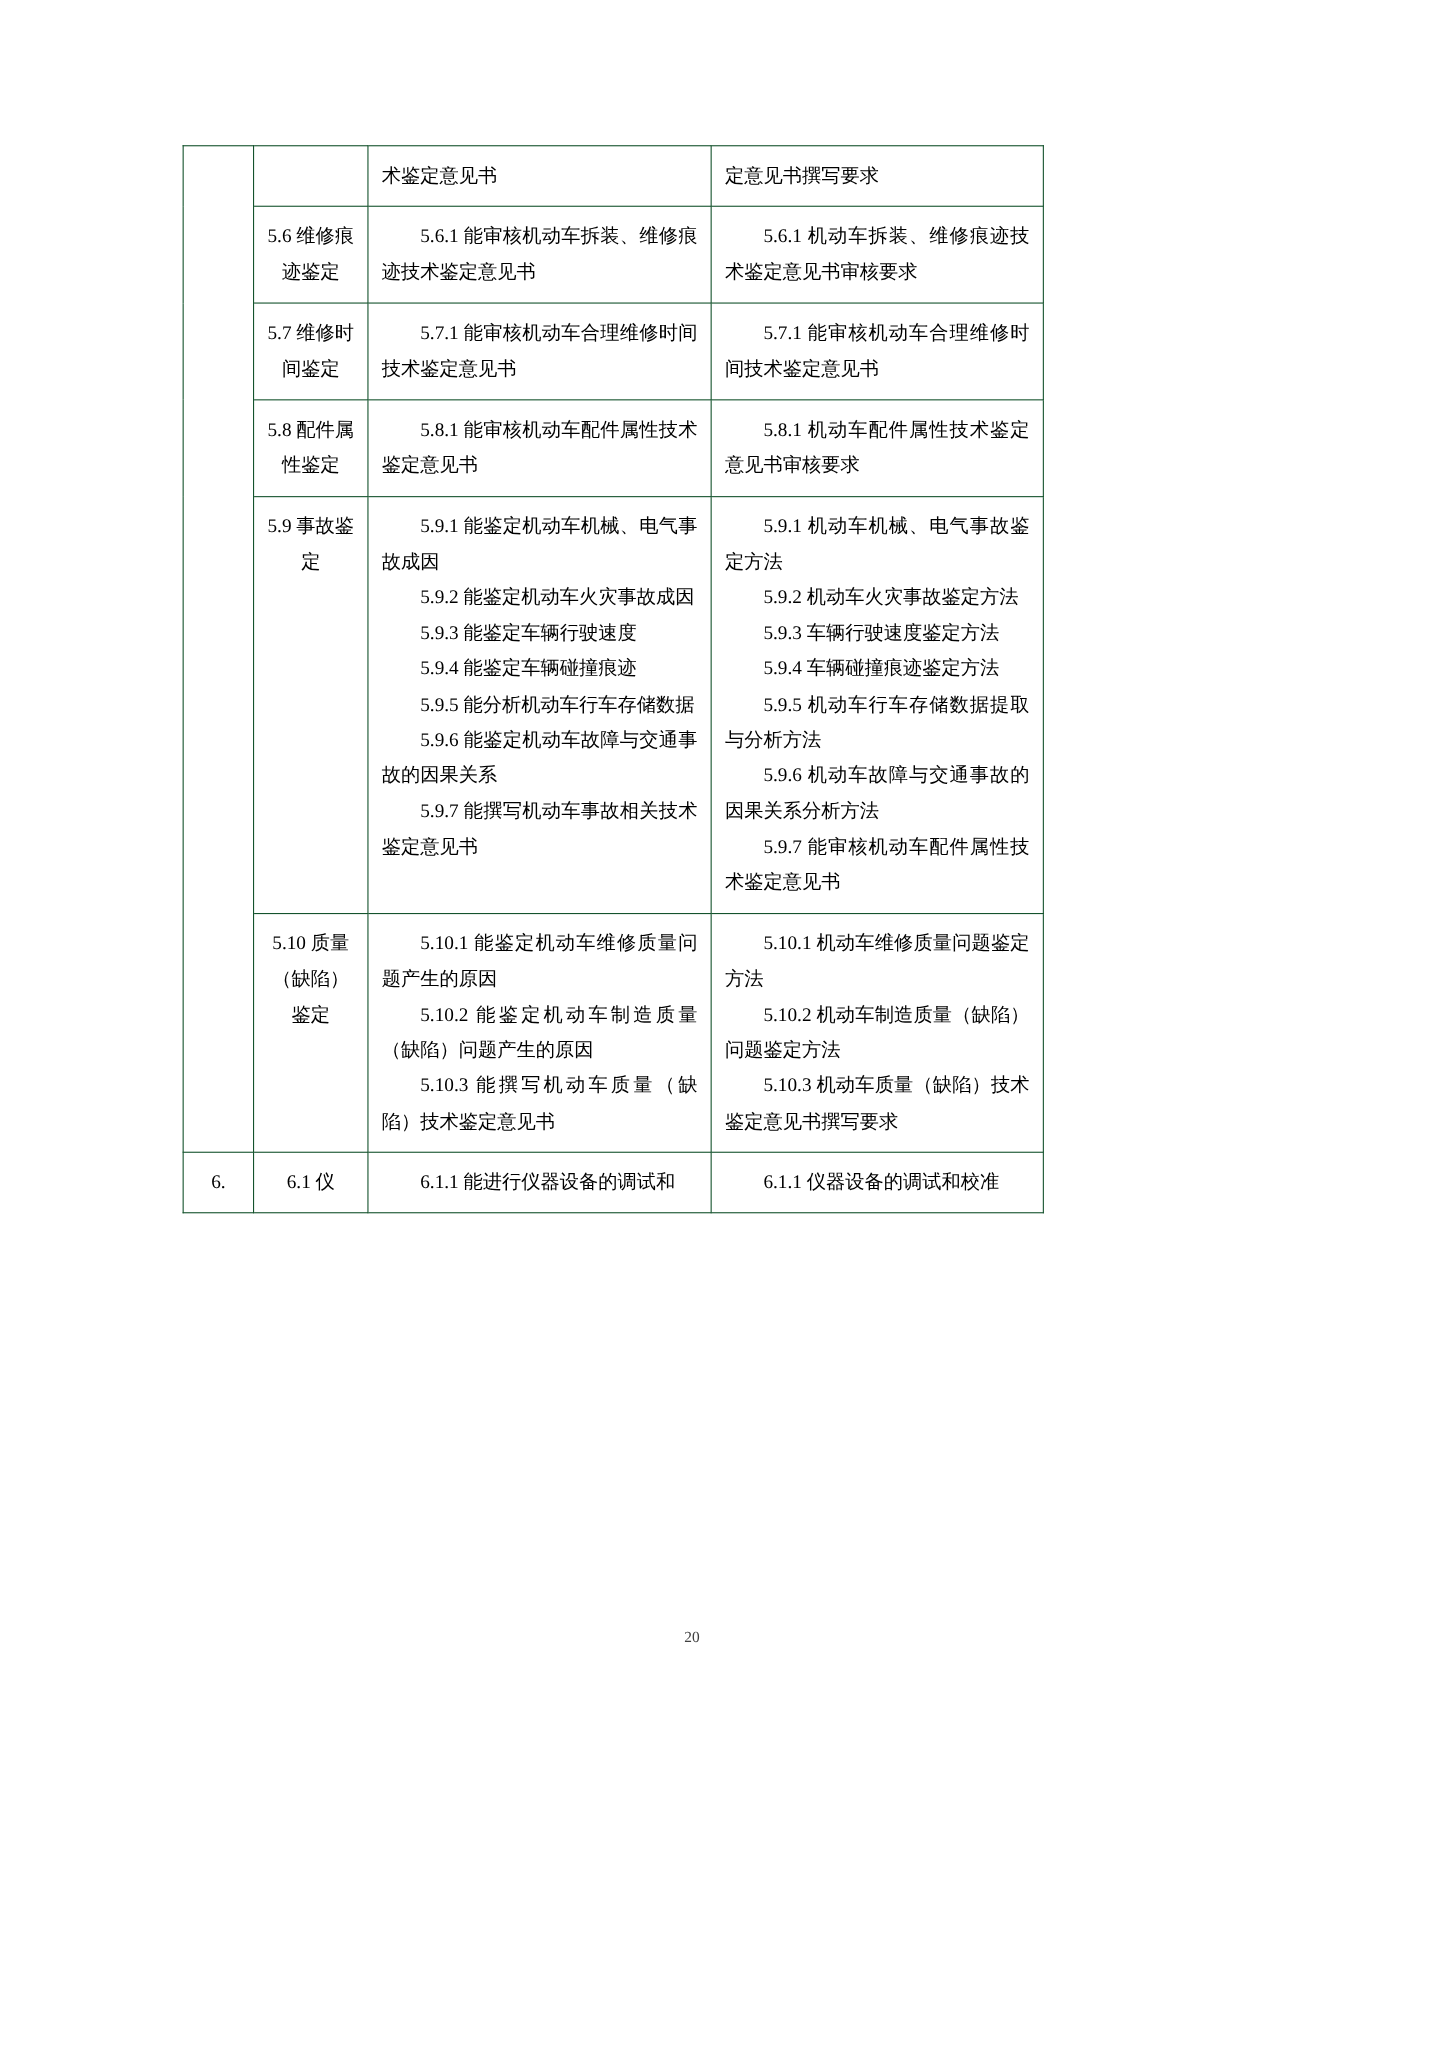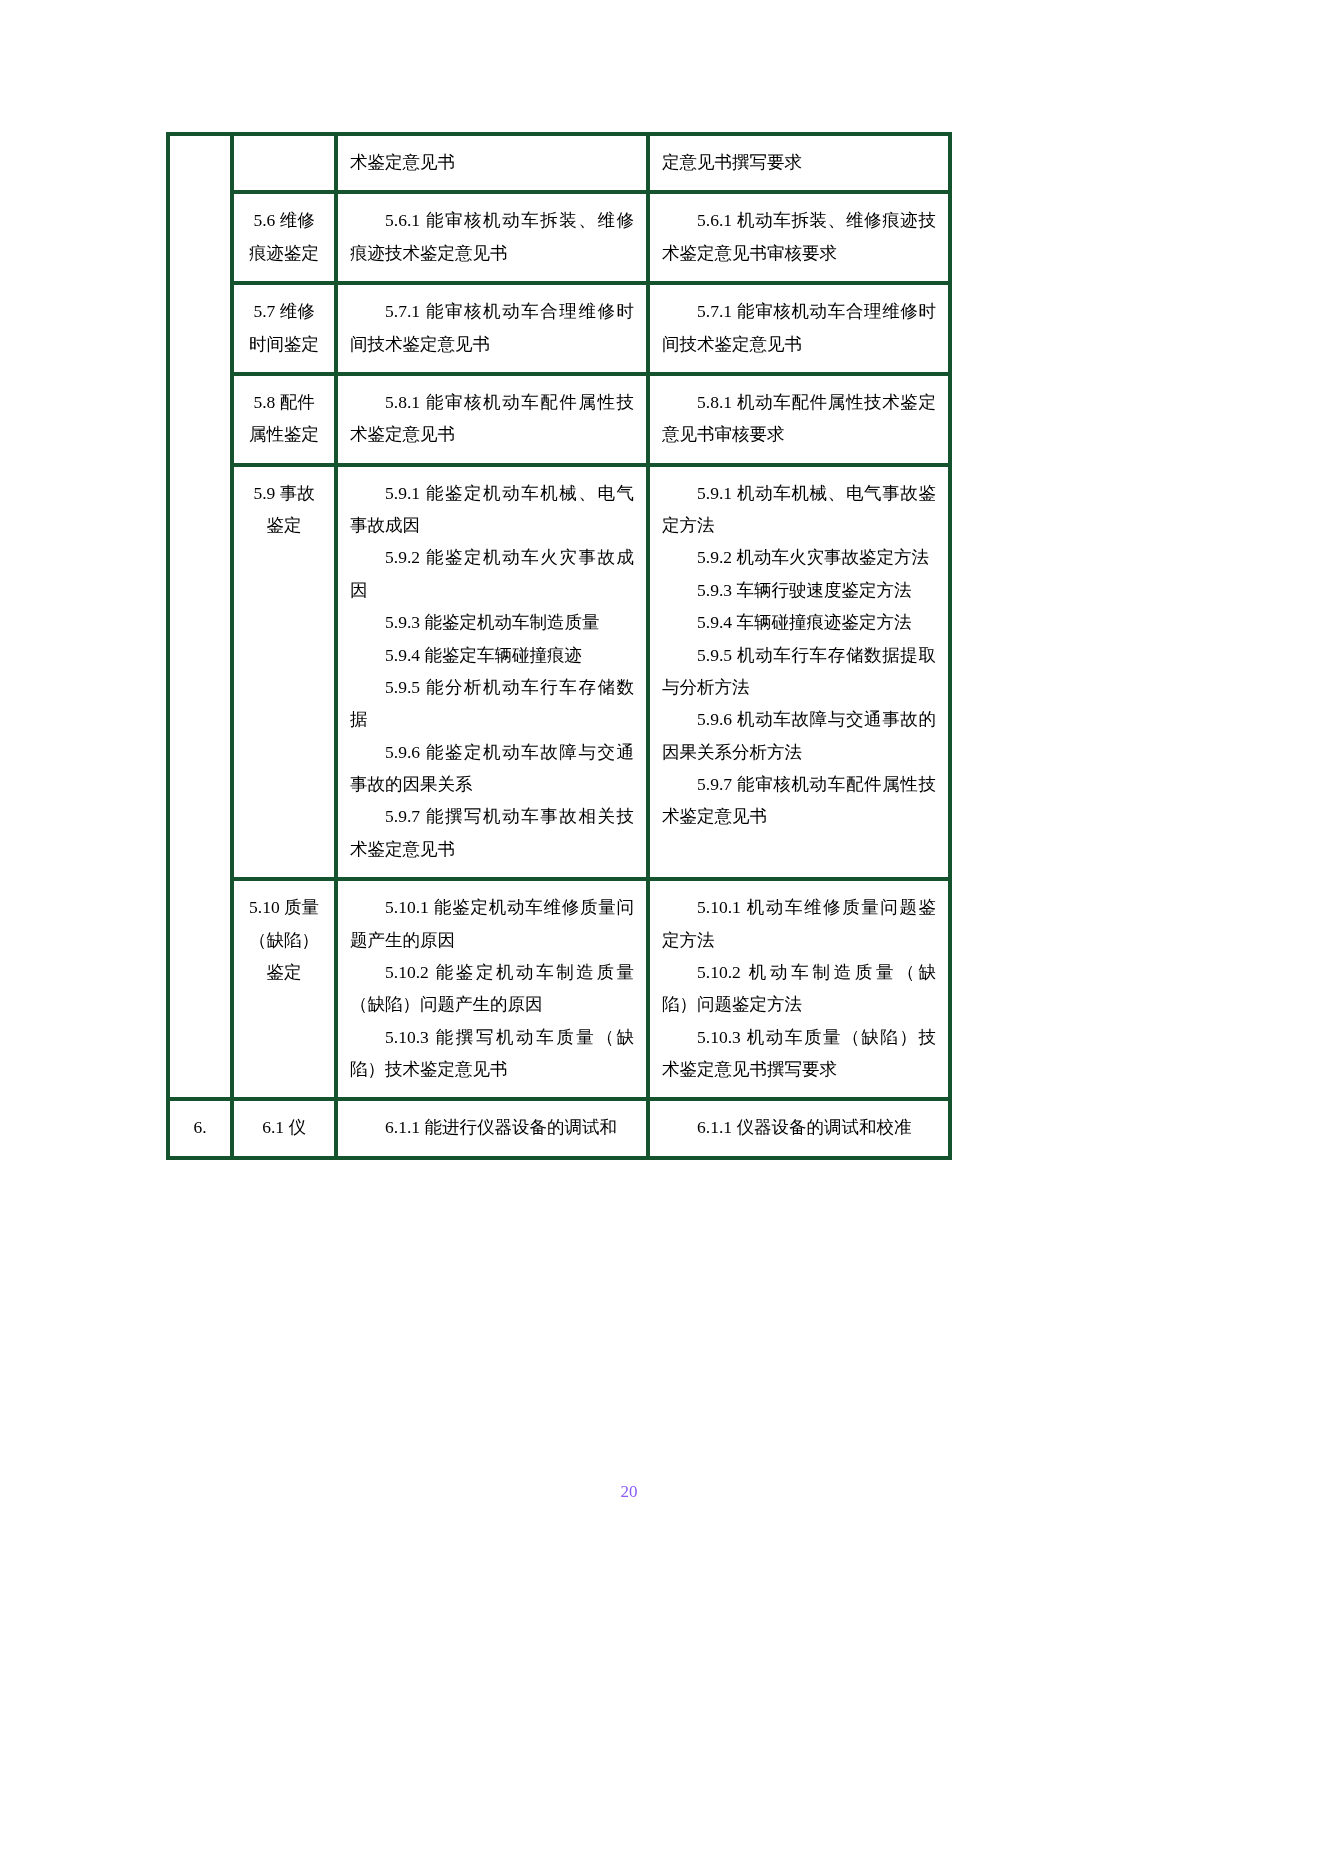--- a/index.html
+++ b/index.html
@@ -22,21 +22,21 @@
   }
   .doc-table {
     position: absolute;
     left: 166px;
     top: 132px;
     width: 782px;
     border-collapse: collapse;
     table-layout: fixed;
   }
   .doc-table td {
-    border: 4px solid #14532d;
+    border: 1px solid #14532d;
     vertical-align: top;
     padding: 10px 12px 12px 12px;
     font-size: 17.5px;
     line-height: 1.85;
     font-family: "Liberation Serif", "DejaVu Serif", serif;
   }
   
   col.c1 { width: 64px; }
   col.c2 { width: 104px; }
   col.c3 { width: 312px; }
@@ -60,23 +60,23 @@
   }
   .vtop {
     vertical-align: top;
   }
   .pagenum {
     position: absolute;
     left: 0;
     top: 1482px;
     width: 1258px;
     text-align: center;
-    font-size: 17px;
+    font-size: 14px;
     font-family: "Liberation Serif", "DejaVu Serif", serif;
-    color: #8b5cf6;
+    color: #404040;
   }
   .blank { }
 </style>
 </head>
 <body>
 
 <div class="page">
 
   <table class="doc-table">
     <colgroup>
@@ -126,21 +126,21 @@
         <td class="cell-just">
           <p class="line indent">5.8.1 机动车配件属性技术鉴定意见书审核要求</p>
         </td>
       </tr>
 
       <tr>
         <td class="cell-center vmid">5.9 事故鉴定</td>
         <td class="cell-just">
           <p class="line indent">5.9.1 能鉴定机动车机械、电气事故成因</p>
           <p class="line indent">5.9.2 能鉴定机动车火灾事故成因</p>
-          <p class="line indent">5.9.3 能鉴定机动车制造质量</p>
+          <p class="line indent">5.9.3 能鉴定车辆行驶速度</p>
           <p class="line indent">5.9.4 能鉴定车辆碰撞痕迹</p>
           <p class="line indent">5.9.5 能分析机动车行车存储数据</p>
           <p class="line indent">5.9.6 能鉴定机动车故障与交通事故的因果关系</p>
           <p class="line indent">5.9.7 能撰写机动车事故相关技术鉴定意见书</p>
         </td>
         <td class="cell-just">
           <p class="line indent">5.9.1 机动车机械、电气事故鉴定方法</p>
           <p class="line indent">5.9.2 机动车火灾事故鉴定方法</p>
           <p class="line indent">5.9.3 车辆行驶速度鉴定方法</p>
           <p class="line indent">5.9.4 车辆碰撞痕迹鉴定方法</p>

